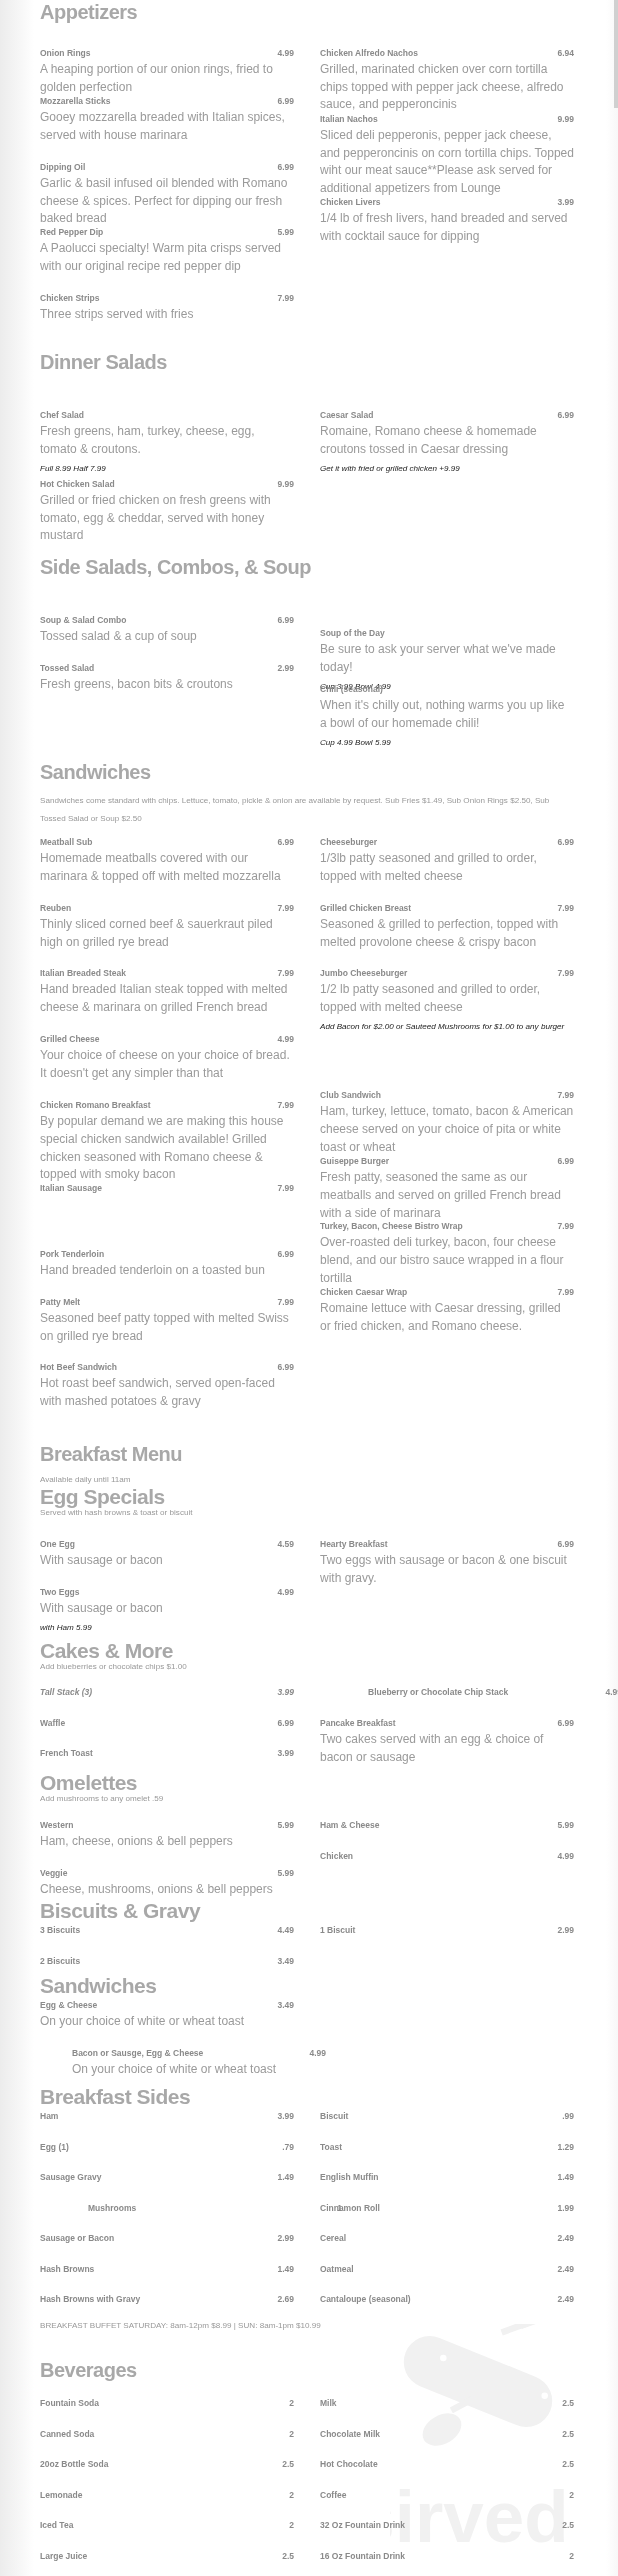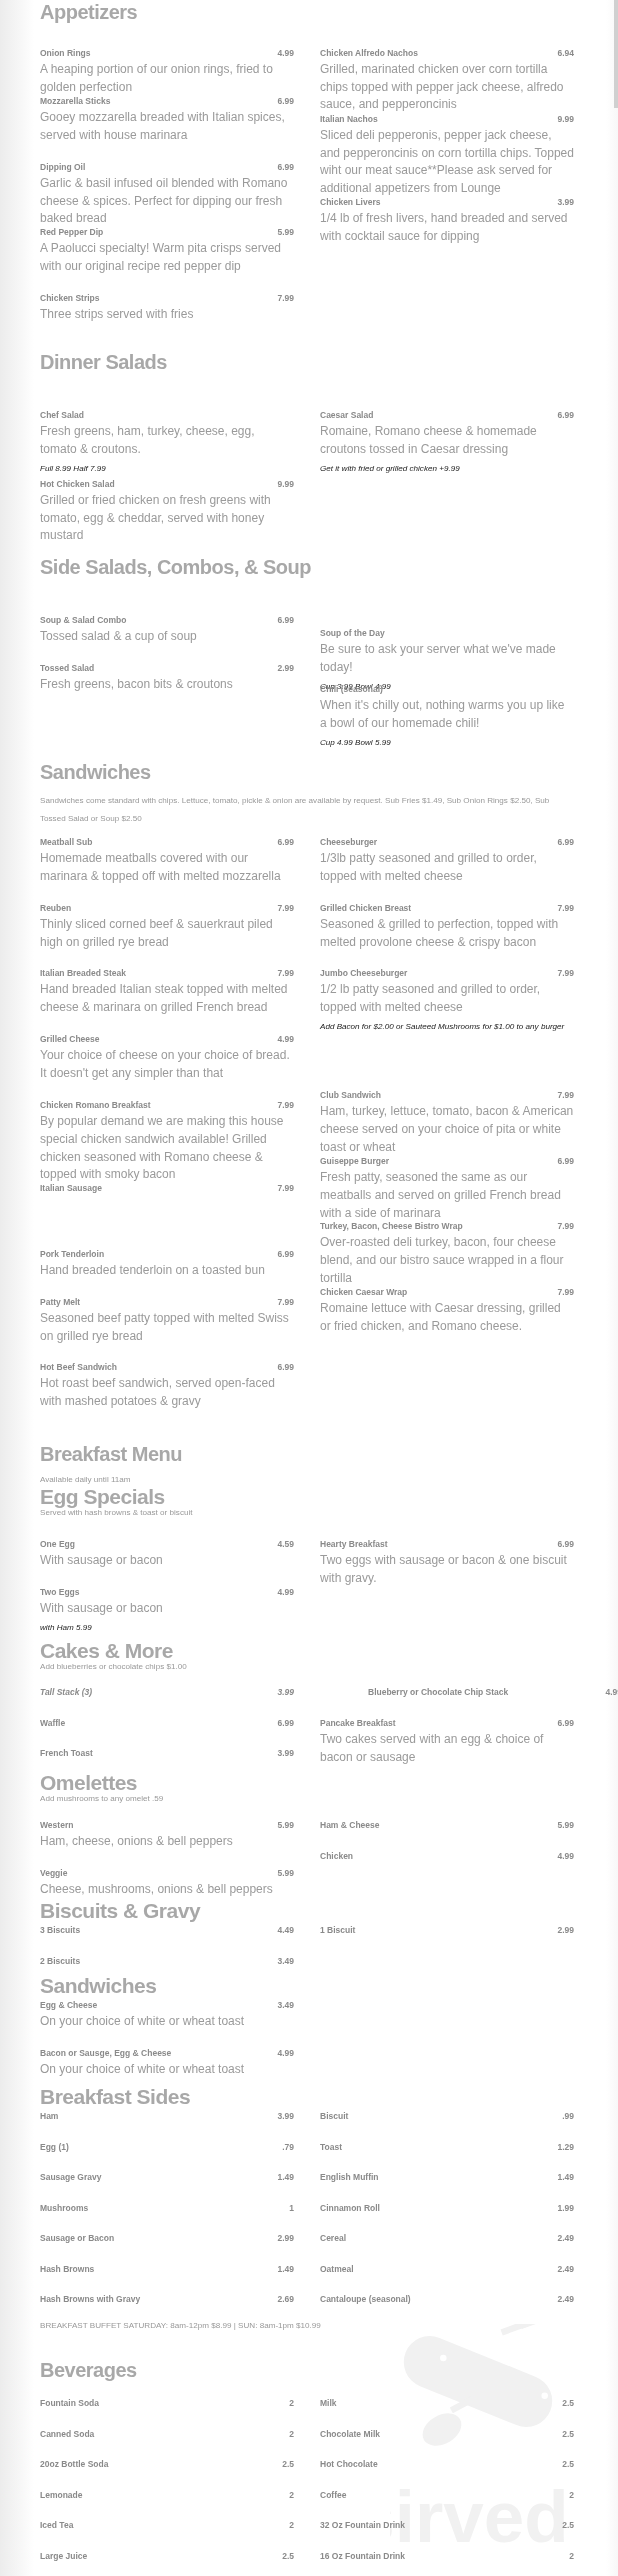--- a/index.html
+++ b/index.html
@@ -493,21 +493,21 @@
     <h3 class="sub-title">Sandwiches</h3>
     <div class="cols" style="top:2.6px;">
       <div class="col">
         <div class="item" style="top:0px;">
           <div class="item-head">
               <span>Egg &amp; Cheese</span>
               <span class="item-price">3.49</span>
             </div>
           <div class="item-desc">On your choice of white or wheat toast</div>
         </div>
-        <div class="item" style="top:48px;">
+        <div class="item" style="top:48px;margin-left:32px;">
           <div class="item-head">
               <span>Bacon or Sausge, Egg &amp; Cheese</span>
               <span class="item-price">4.99</span>
             </div>
           <div class="item-desc">On your choice of white or wheat toast</div>
         </div>
       </div>
     </div>
   </div>
 
@@ -526,21 +526,21 @@
               <span>Egg (1)</span>
               <span class="item-price">.79</span>
             </div>
           </div>
         <div class="item" style="top:61px;">
             <div class="item-head">
               <span>Sausage Gravy</span>
               <span class="item-price">1.49</span>
             </div>
           </div>
-        <div class="item" style="top:92px;">
+        <div class="item" style="top:92px;margin-left:48px;">
             <div class="item-head">
               <span>Mushrooms</span>
               <span class="item-price">1</span>
             </div>
           </div>
         <div class="item" style="top:122px;">
             <div class="item-head">
               <span>Sausage or Bacon</span>
               <span class="item-price">2.99</span>
             </div>

